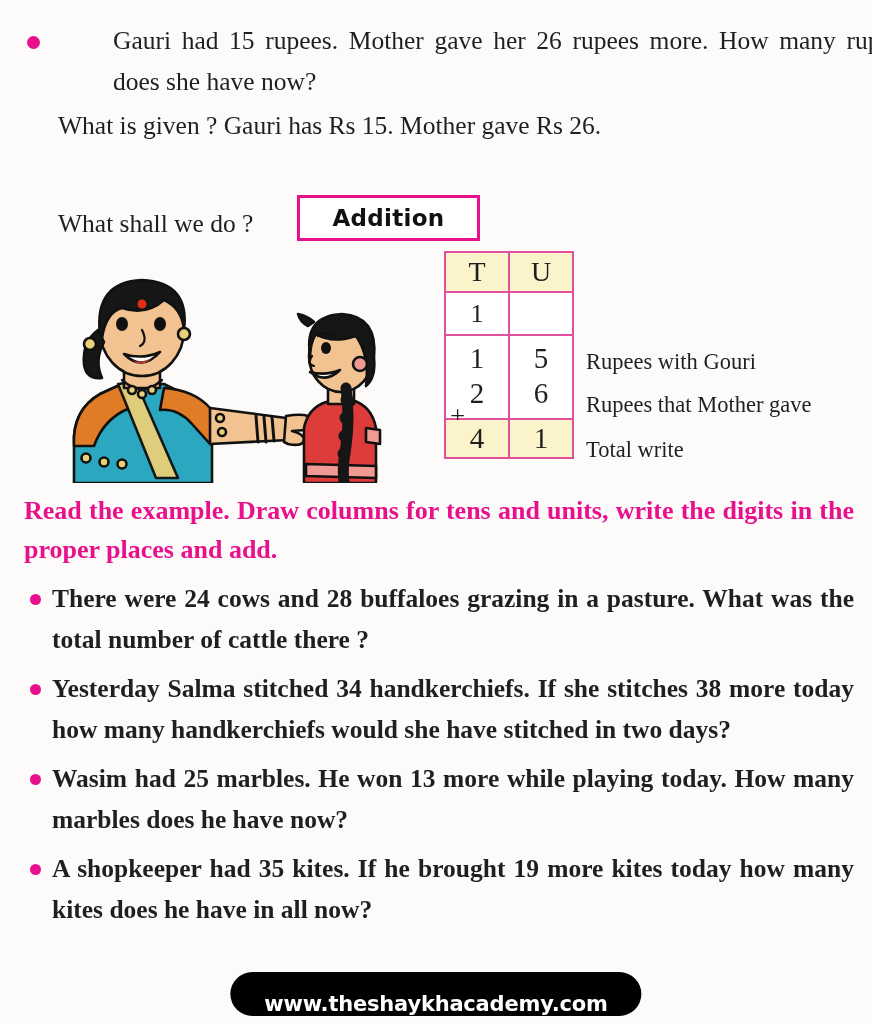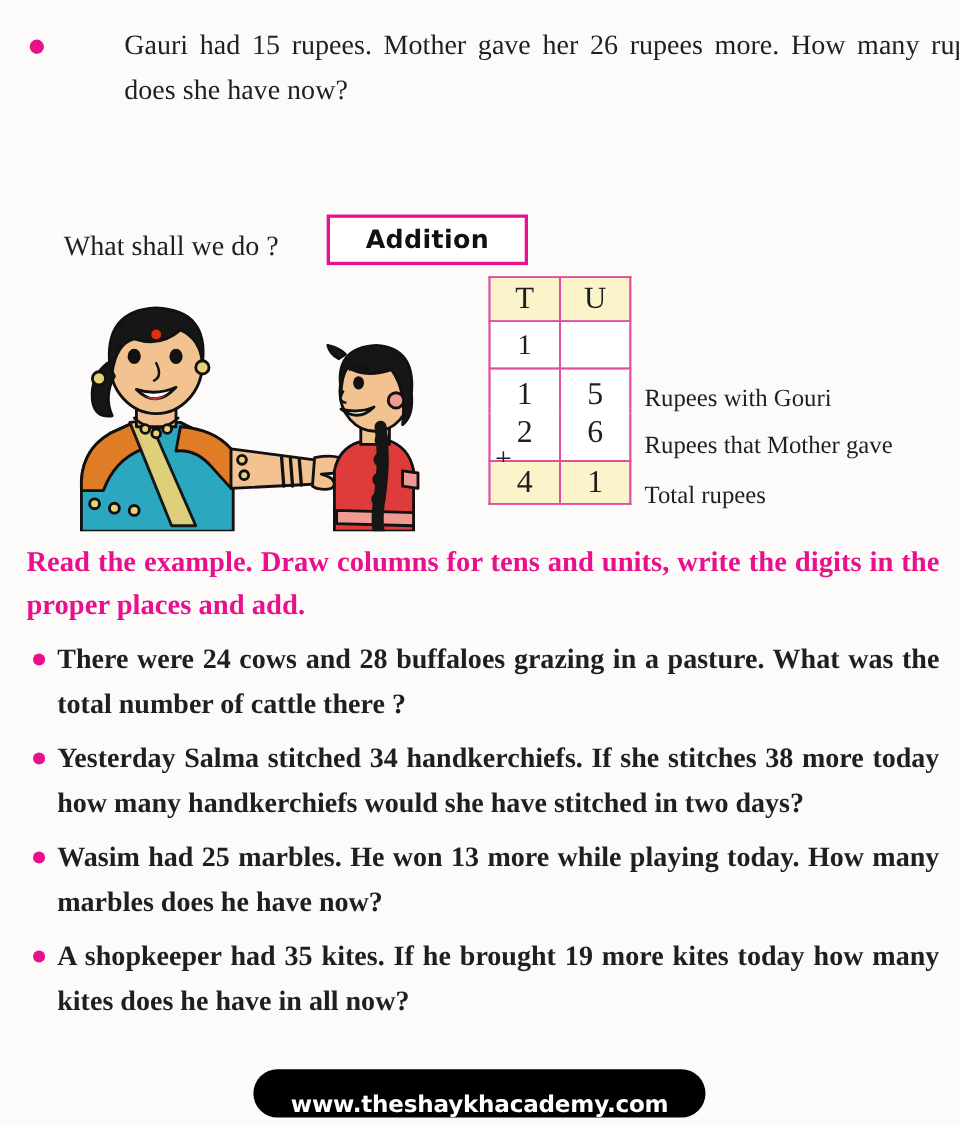--- a/index.html
+++ b/index.html
@@ -235,20 +235,21 @@
   }
 </style>
 </head>
 <body>
 
 <div class="page">
 
   <span class="bullet-dot" id="intro-bullet"></span>
   <div class="para" id="intro-problem">Gauri had 15 rupees. Mother gave her 26 rupees more. How many rupees does she have now?</div>
 
+  <div class="para" id="given-line">What is given ? Gauri has Rs 15. Mother gave Rs 26.</div>
 
 
   <div class="para" id="dowhat-line">What shall we do ?</div>
 
   <div id="addition-box">
     <span>Addition</span>
   </div>
 
   <svg id="illustration" viewBox="0 0 330 215">
     <g stroke="#111111" stroke-width="2.6" stroke-linejoin="round" stroke-linecap="round">
@@ -356,21 +357,21 @@
       </tr>
       <tr>
         <td class="sum">4</td>
         <td class="sum">1</td>
       </tr>
     </tbody>
   </table>
 
   <div class="row-label" id="label-0">Rupees with Gouri</div>
   <div class="row-label" id="label-1">Rupees that Mother gave</div>
-  <div class="row-label" id="label-2">Total rupees</div>
+  <div class="row-label" id="label-2">Total write</div>
 
   <div id="instruction">Read the example. Draw columns for tens and units, write the digits in the proper places and add.</div>
 
   <div id="exercises">
     <div class="exercise">
       <span class="bullet-dot"></span>
       <span>There were 24 cows and 28 buffaloes grazing in a pasture. What was the total number of cattle there ?</span>
     </div>
     <div class="exercise">
       <span class="bullet-dot"></span>

